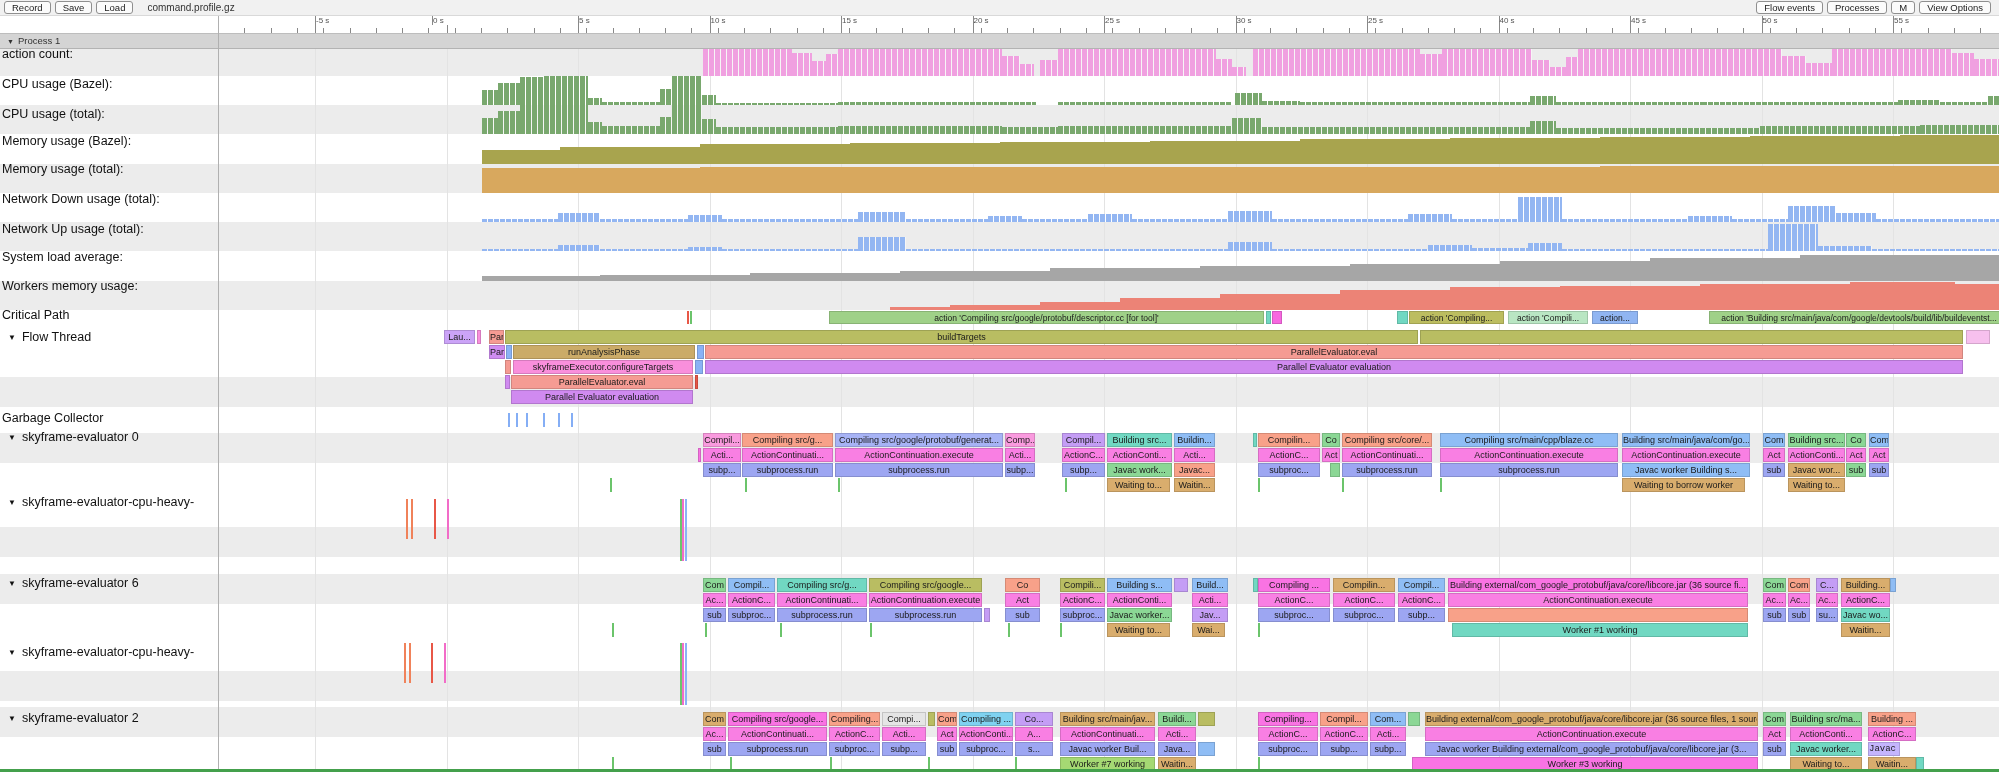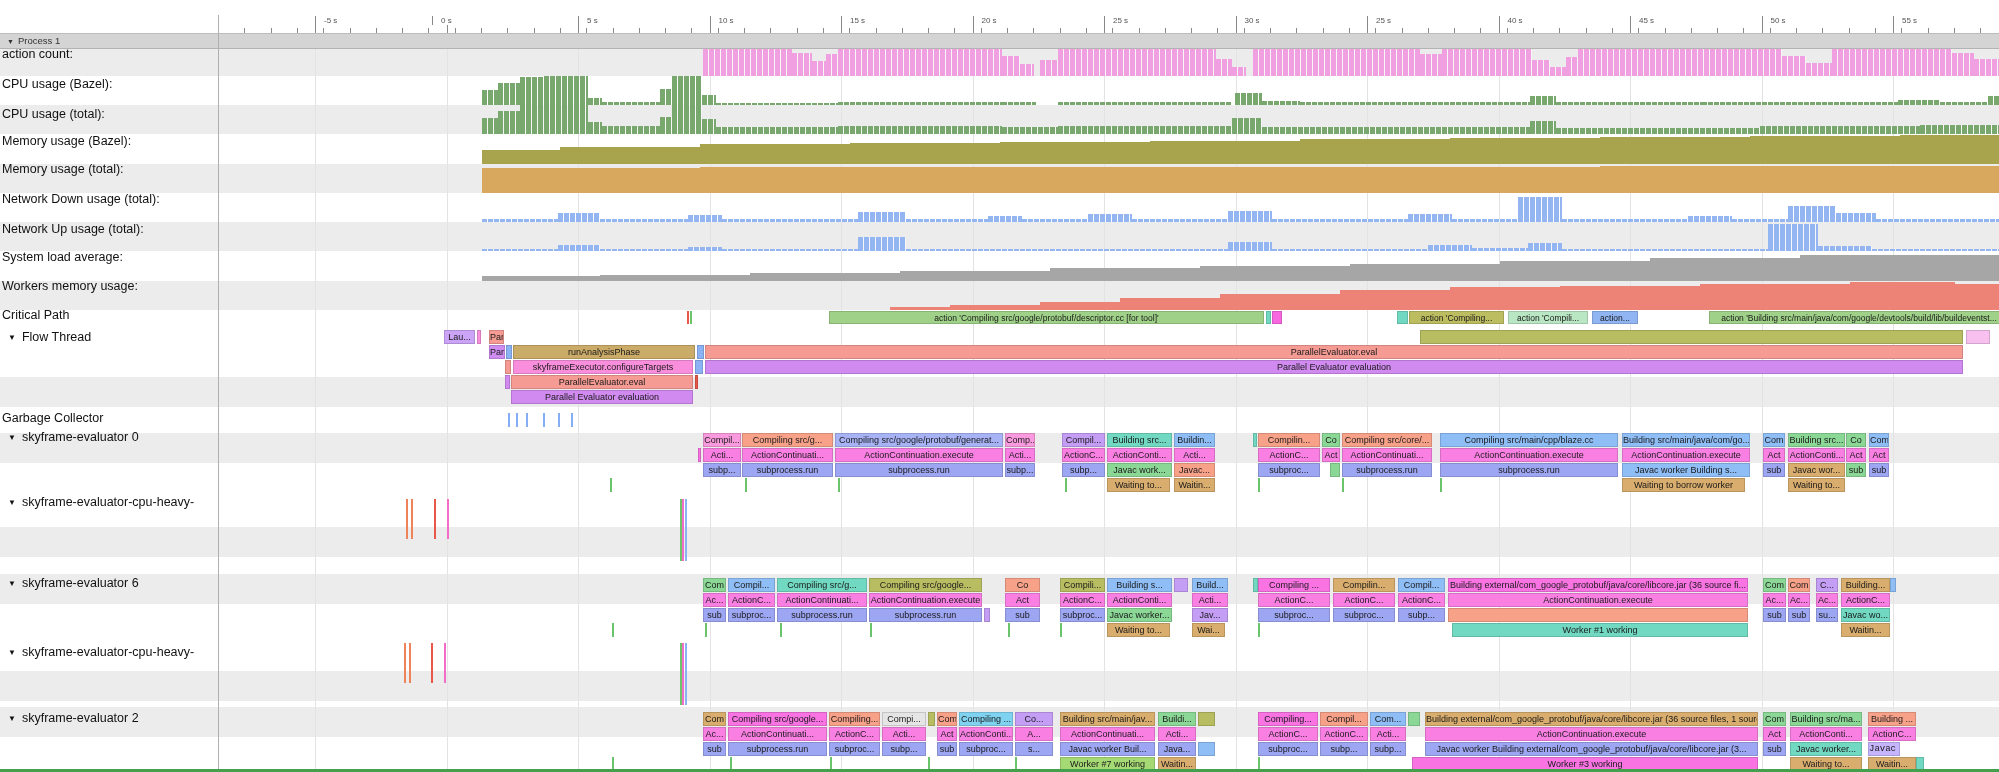--- a/index.html
+++ b/index.html
@@ -4,21 +4,21 @@
 <style>
   html,body{margin:0;padding:0;background:#fff;font-family:"Liberation Sans",sans-serif;}
   #app{position:relative;width:1999px;height:772px;overflow:hidden;background:#fff;}
   
   #toolbar{position:absolute;left:0;top:0;width:1999px;height:15px;background:#f1f1f1;border-bottom:1px solid #d9d9d9;display:flex;align-items:center;z-index:30;}
   .tb-btn{display:inline-block;font-size:9.5px;color:#222;background:#fbfbfb;border:1px solid #8f8f8f;border-radius:3px;padding:0px 7px;margin-left:4px;line-height:11px;height:11px;}
   #filename{font-size:10px;color:#333;margin-left:14px;}
   #tb-right{margin-left:auto;display:flex;align-items:center;margin-right:8px;}
   
   #ruler{position:absolute;left:218px;top:15px;width:1781px;height:18px;background:#fff;border-bottom:1px solid #a8a8a8;z-index:5;}
-  .ruler-label{position:absolute;top:1px;font-size:8px;color:#555;border-left:1px solid #888;padding-left:8px;line-height:9px;}
+  .ruler-label{position:absolute;top:1px;font-size:8px;color:#555;border-left:1px solid #888;padding-left:0;line-height:9px;}
   .tick{position:absolute;bottom:0;width:1px;background:#888;}
   
   #process-header{position:absolute;left:0;top:33px;width:1999px;height:14px;background:#d4d4d4;border-top:1px solid #bdbdbd;border-bottom:1px solid #b3b3b3;font-size:9.5px;color:#333;line-height:14px;z-index:6;}
   #process-header .tri{font-size:7px;margin:0 4px 0 7px;}
   
   #stage{position:absolute;left:0;top:0;width:1999px;height:772px;}
   .band{position:absolute;left:0;width:1999px;background:#ececec;z-index:0;}
   .gridline{position:absolute;width:1px;background:#e3e3e3;z-index:1;}
   .vsep{position:absolute;left:218px;top:15px;width:1px;height:757px;background:#b0b0b0;z-index:7;}
   .chart-seg{position:absolute;z-index:2;}
@@ -201,20 +201,21 @@
       <div class="bar" style="left: 1266px; width: 5px; top: 311px; height: 13px; background: rgb(113, 216, 194); line-height: 12px; font-size: 8.5px;"></div>
       <div class="bar" style="left: 1272px; width: 10px; top: 311px; height: 13px; background: rgb(247, 103, 224); line-height: 12px; font-size: 8.5px;"></div>
       <div class="bar" style="left: 1397px; width: 11px; top: 311px; height: 13px; background: rgb(113, 216, 194); line-height: 12px; font-size: 8.5px;"></div>
       <div class="bar" style="left: 1409px; width: 95px; top: 311px; height: 13px; background: rgb(188, 189, 96); line-height: 12px; font-size: 8.5px;">action 'Compiling...</div>
       <div class="bar" style="left: 1508px; width: 80px; top: 311px; height: 13px; background: rgb(185, 230, 195); line-height: 12px; font-size: 8.5px;">action 'Compili...</div>
       <div class="bar" style="left: 1592px; width: 46px; top: 311px; height: 13px; background: rgb(144, 181, 242); line-height: 12px; font-size: 8.5px;">action...</div>
       <div class="bar" style="left: 1709px; width: 300px; top: 311px; height: 13px; background: rgb(159, 209, 136); line-height: 12px; font-size: 8.5px;">action 'Building src/main/java/com/google/devtools/build/lib/buildeventst...</div>
       <div class="bar" style="left: 444px; width: 31px; top: 330px; height: 14px; background: rgb(203, 163, 247); line-height: 13px;">Lau...</div>
       <div class="bar" style="left: 477px; width: 4px; top: 330px; height: 14px; background: rgb(249, 143, 220); line-height: 13px;"></div>
       <div class="bar" style="left: 489px; width: 15px; top: 330px; height: 14px; background: rgb(245, 155, 147); line-height: 13px;">Par</div>
+      <div class="bar" style="left: 505px; width: 913px; top: 330px; height: 14px; background: rgb(185, 189, 98); line-height: 13px;">buildTargets</div>
       <div class="bar" style="left: 1420px; width: 543px; top: 330px; height: 14px; background: rgb(185, 189, 98); line-height: 13px;"></div>
       <div class="bar" style="left: 1966px; width: 24px; top: 330px; height: 14px; background: rgb(247, 192, 238); line-height: 13px;"></div>
       <div class="bar" style="left: 489px; width: 16px; top: 345px; height: 14px; background: rgb(207, 141, 242); line-height: 13px;">Par</div>
       <div class="bar" style="left: 506px; width: 6px; top: 345px; height: 14px; background: rgb(138, 178, 245); line-height: 13px;"></div>
       <div class="bar" style="left: 513px; width: 182px; top: 345px; height: 14px; background: rgb(203, 171, 104); line-height: 13px;">runAnalysisPhase</div>
       <div class="bar" style="left: 697px; width: 7px; top: 345px; height: 14px; background: rgb(138, 178, 245); line-height: 13px;"></div>
       <div class="bar" style="left: 705px; width: 1258px; top: 345px; height: 14px; background: rgb(245, 155, 147); line-height: 13px;">ParallelEvaluator.eval</div>
       <div class="bar" style="left: 505px; width: 6px; top: 360px; height: 14px; background: rgb(245, 155, 147); line-height: 13px;"></div>
       <div class="bar" style="left: 513px; width: 180px; top: 360px; height: 14px; background: rgb(249, 143, 220); line-height: 13px;">skyframeExecutor.configureTargets</div>
       <div class="bar" style="left: 695px; width: 8px; top: 360px; height: 14px; background: rgb(138, 178, 245); line-height: 13px;"></div>
@@ -449,20 +450,32 @@
       <div class="row-label" style="left: 2px; top: 411px;"><span>Garbage Collector</span></div>
       <div class="row-label" style="left: 8px; top: 430px;"><span class="tri">▼</span><span>skyframe-evaluator 0</span></div>
       <div class="row-label" style="left: 8px; top: 495px;"><span class="tri">▼</span><span>skyframe-evaluator-cpu-heavy-</span></div>
       <div class="row-label" style="left: 8px; top: 576px;"><span class="tri">▼</span><span>skyframe-evaluator 6</span></div>
       <div class="row-label" style="left: 8px; top: 645px;"><span class="tri">▼</span><span>skyframe-evaluator-cpu-heavy-</span></div>
       <div class="row-label" style="left: 8px; top: 711px;"><span class="tri">▼</span><span>skyframe-evaluator 2</span></div>
       <div style="left: 0px; top: 769px; width: 1999px; height: 3px; background: rgb(68, 160, 76); position: absolute; z-index: 9;"></div>
     </div>
   <div class="vsep"></div>
 
+  <div id="toolbar">
+    <span class="tb-btn">Record</span>
+    <span class="tb-btn">Save</span>
+    <span class="tb-btn">Load</span>
+    <span id="filename">command.profile.gz</span>
+    <span id="tb-right">
+      <span class="tb-btn">Flow events</span>
+      <span class="tb-btn">Processes</span>
+      <span class="tb-btn">M</span>
+      <span class="tb-btn">View Options</span>
+    </span>
+  </div>
 
   <div id="ruler">
       <div class="tick" style="left: 0px; height: 5px;"></div>
       <div class="tick" style="left: 26.3px; height: 5px;"></div>
       <div class="tick" style="left: 52.6px; height: 5px;"></div>
       <div class="tick" style="left: 78.9px; height: 5px;"></div>
       <div class="tick" style="left: 105.2px; height: 5px;"></div>
       <div class="tick" style="left: 131.5px; height: 5px;"></div>
       <div class="tick" style="left: 157.8px; height: 5px;"></div>
       <div class="tick" style="left: 184.1px; height: 5px;"></div>

